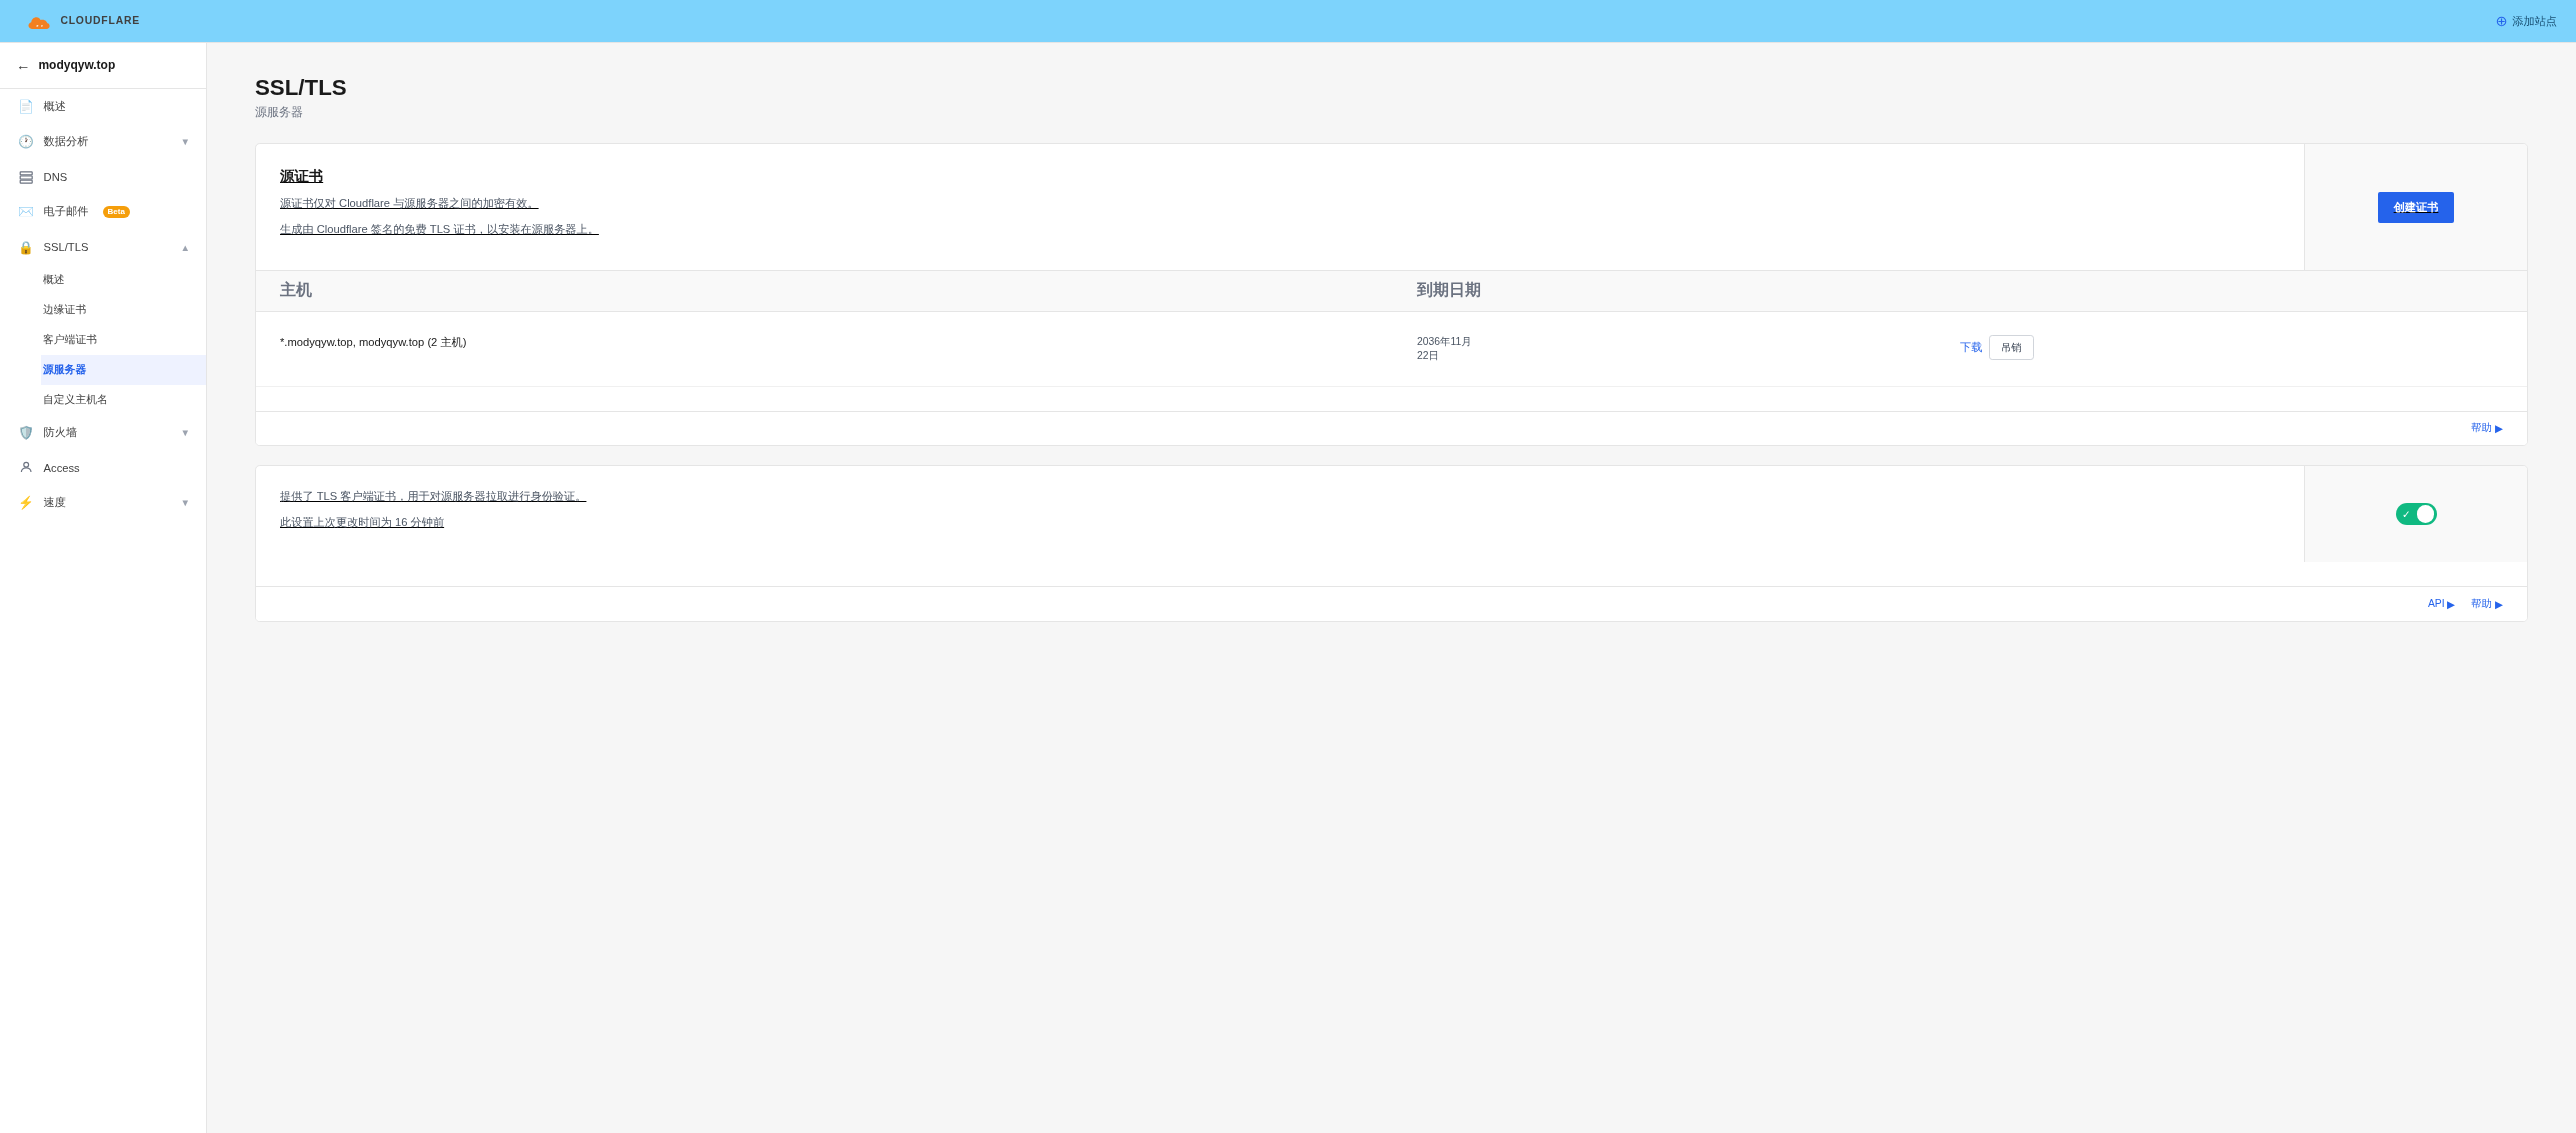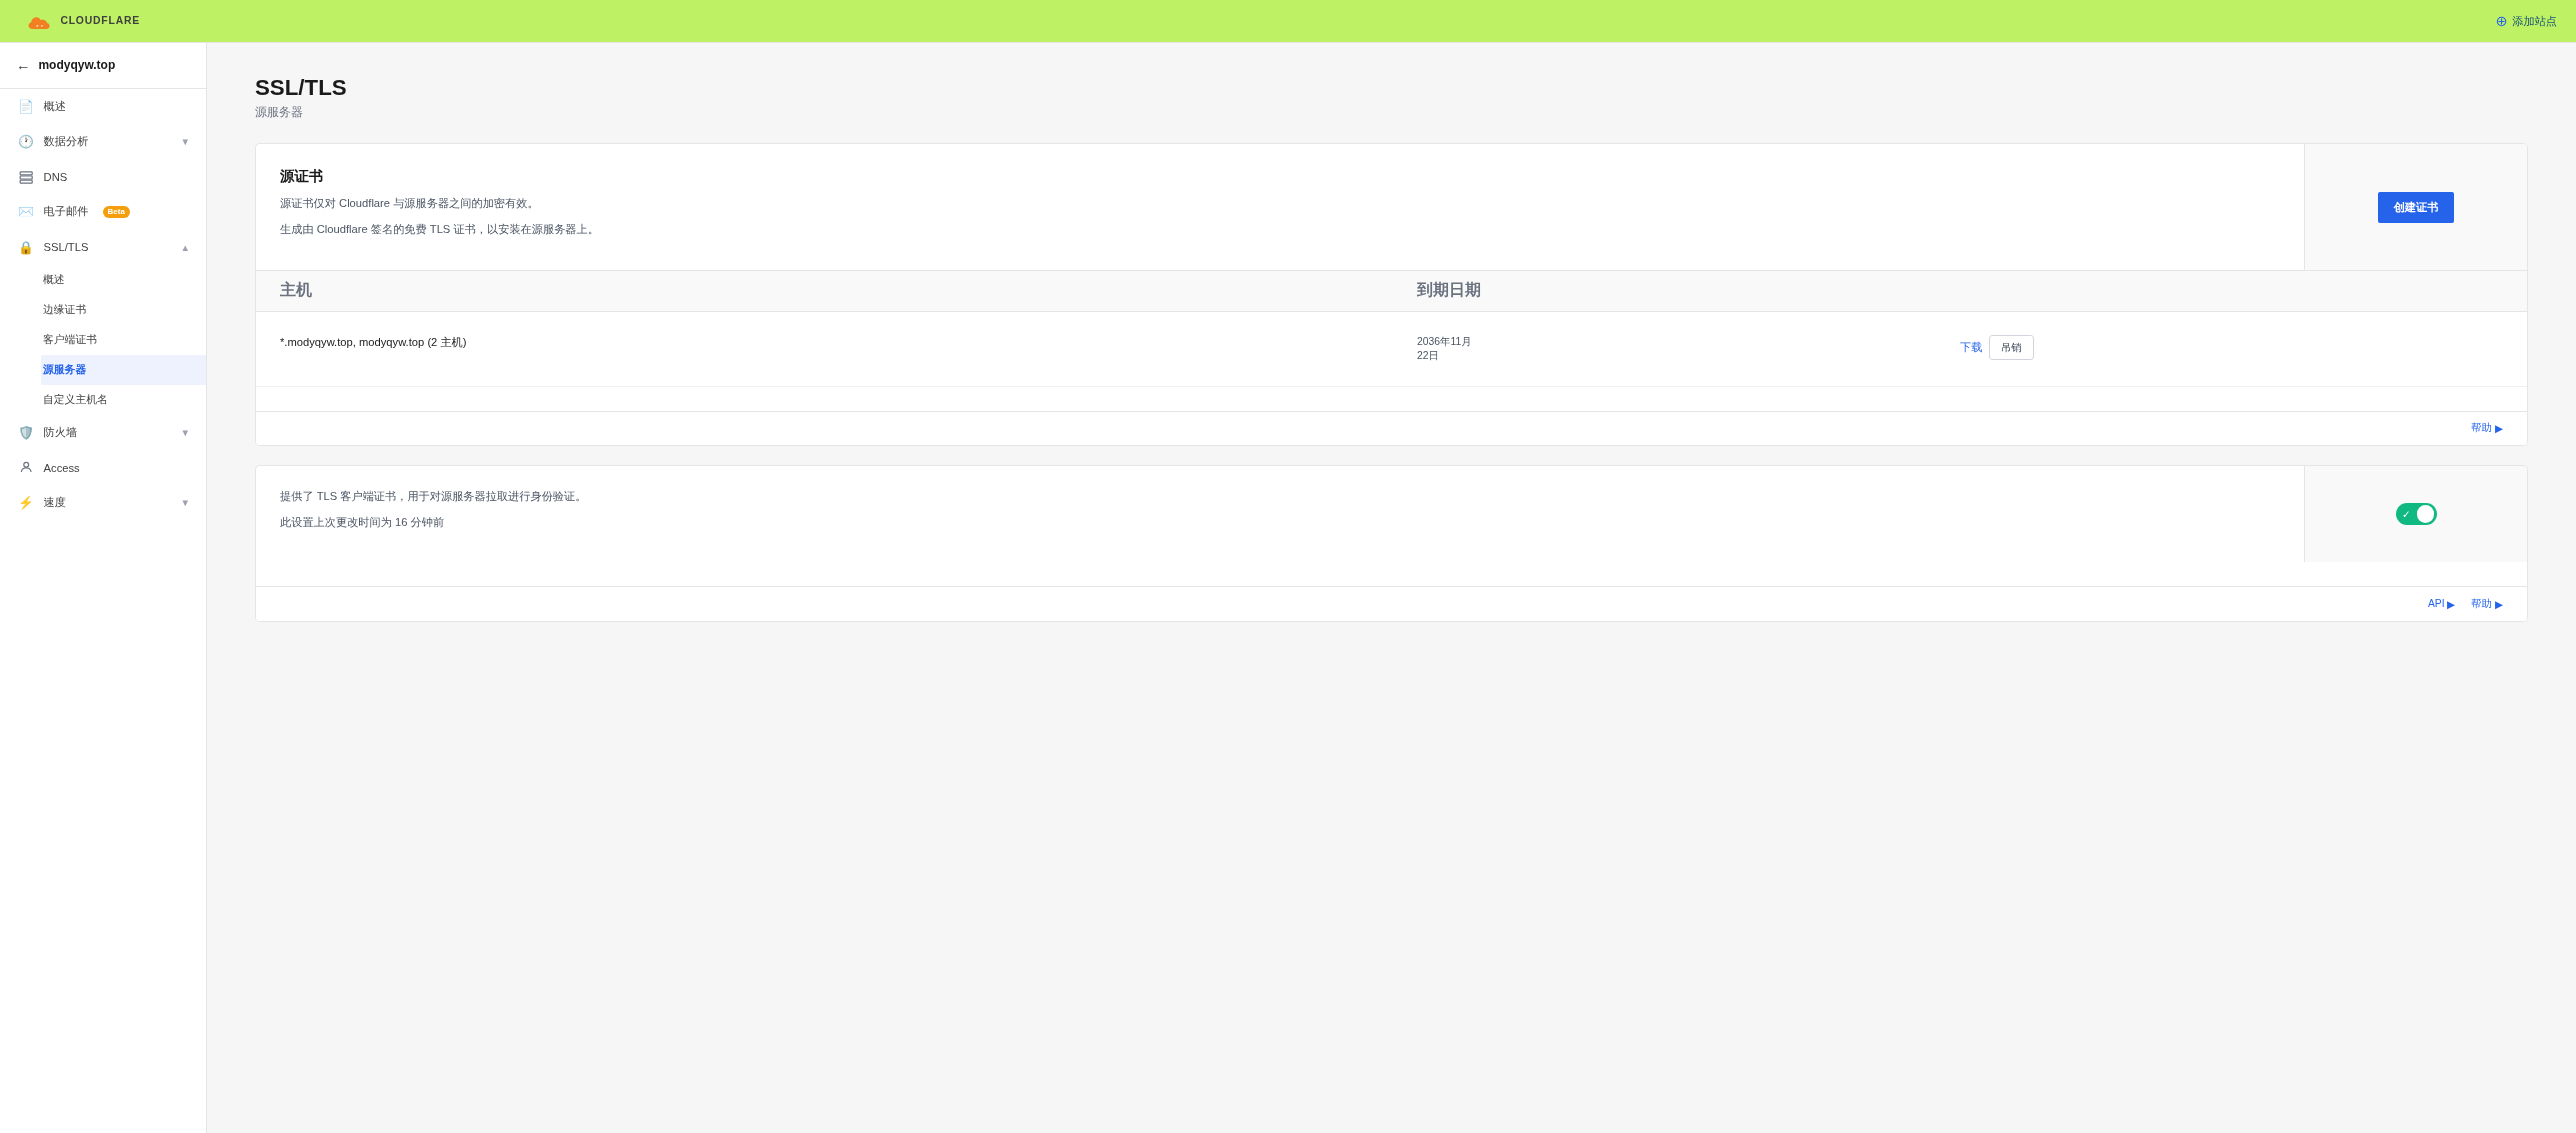--- a/index.html
+++ b/index.html
@@ -1,21 +1,21 @@
 <!DOCTYPE html>
 <html style="font-size:12.8px"><head>
   <meta charset="utf-8">
   <style>
     * { box-sizing: border-box; margin: 0; padding: 0; }
     body { font-family: -apple-system, BlinkMacSystemFont, 'Segoe UI', sans-serif; background: #f6f6f6; display: flex; flex-direction: column; height: 100vh; overflow: hidden; }
 
     
     .topbar {
       height: 43px;
-      background: #bef264;
+      background: #7dd3fc;
       border-bottom: 0.8px solid #e5e5e5;
       display: flex;
       align-items: center;
       justify-content: space-between;
       padding: 0 19px;
       flex-shrink: 0;
       z-index: 10;
     }
     .topbar-logo {
       display: flex;
@@ -158,20 +158,21 @@
     .card {
       background: #fff;
       border: 0.8px solid #e5e5e5;
       border-radius: 4.8px;
       margin-bottom: 19px;
       overflow: hidden;
     }
     .card-body {
       display: flex;
       align-items: stretch;
+      text-decoration: underline;
     }
     .card-content {
       flex: 1;
       padding: 22.3px 24px;
     }
     .card-action {
       width: 223px;
       background: #f9f9f9;
       border-left: 0.8px solid #e5e5e5;
       display: flex;

